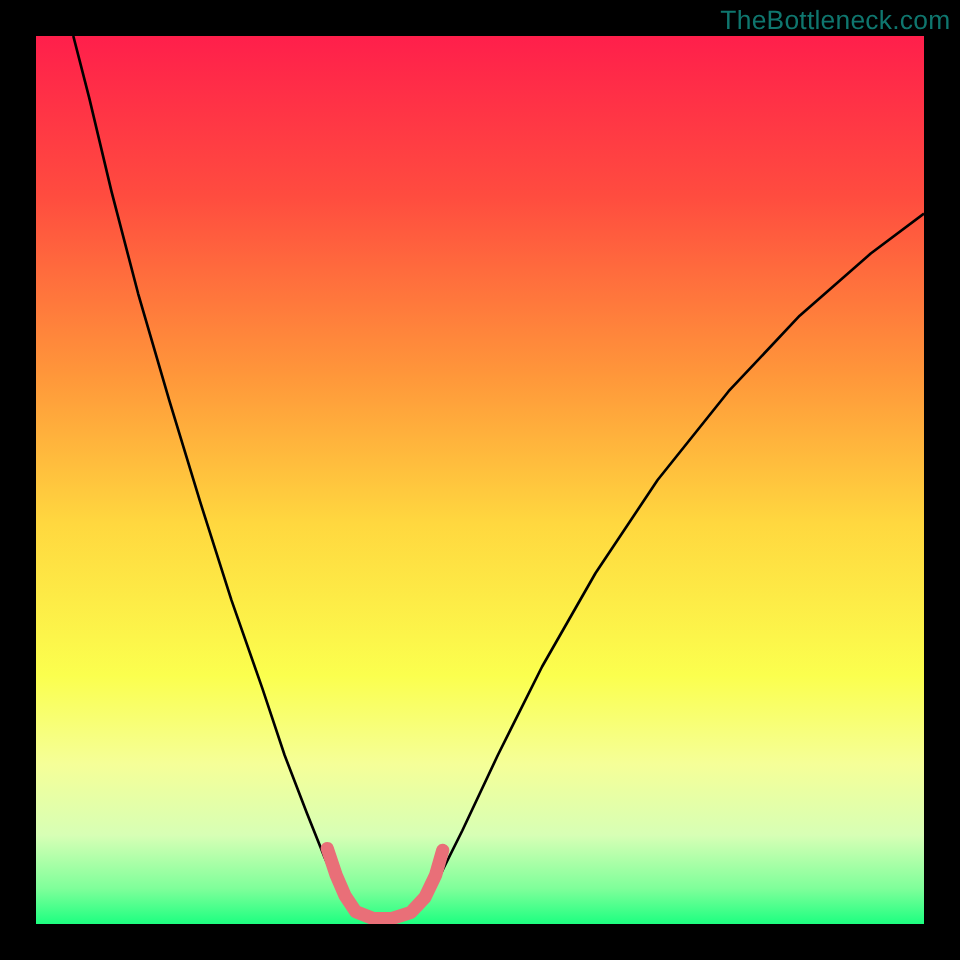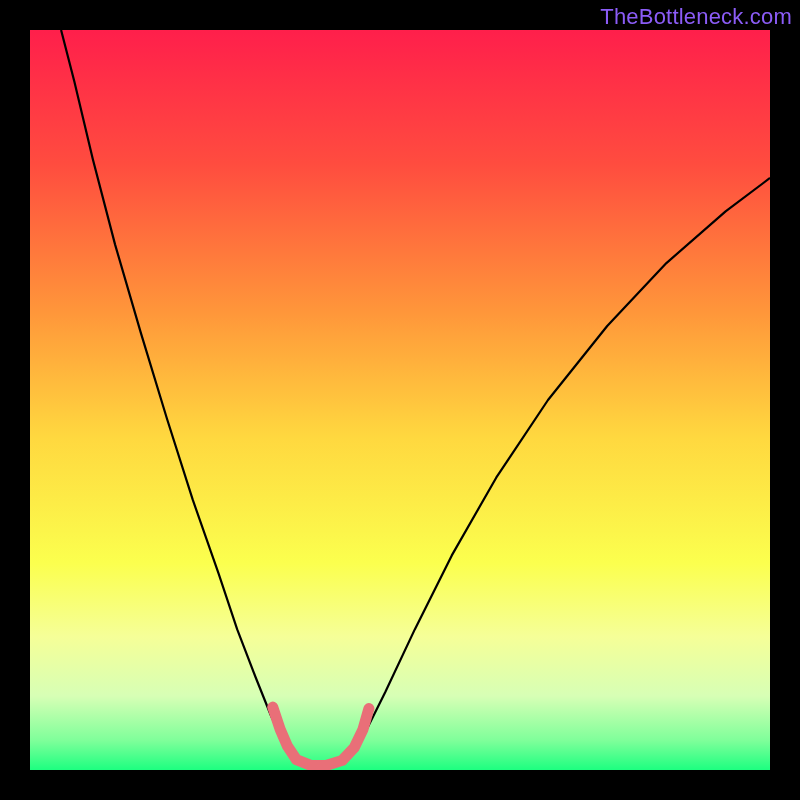--- a/index.html
+++ b/index.html
@@ -23,21 +23,21 @@
     top: 30px;
     left: 30px;
     width: 740px;
     height: 740px;
     overflow: hidden;
   }
   .watermark {
     position: absolute;
     top: 4px;
     right: 8px;
-    color: #8b5cf6;
+    color: #0f766e;
     font-size: 22px;
     font-weight: 500;
     letter-spacing: 0.2px;
   }
   svg { display: block; }
 </style>
 </head>
 <body>
 
 <div class="frame">

